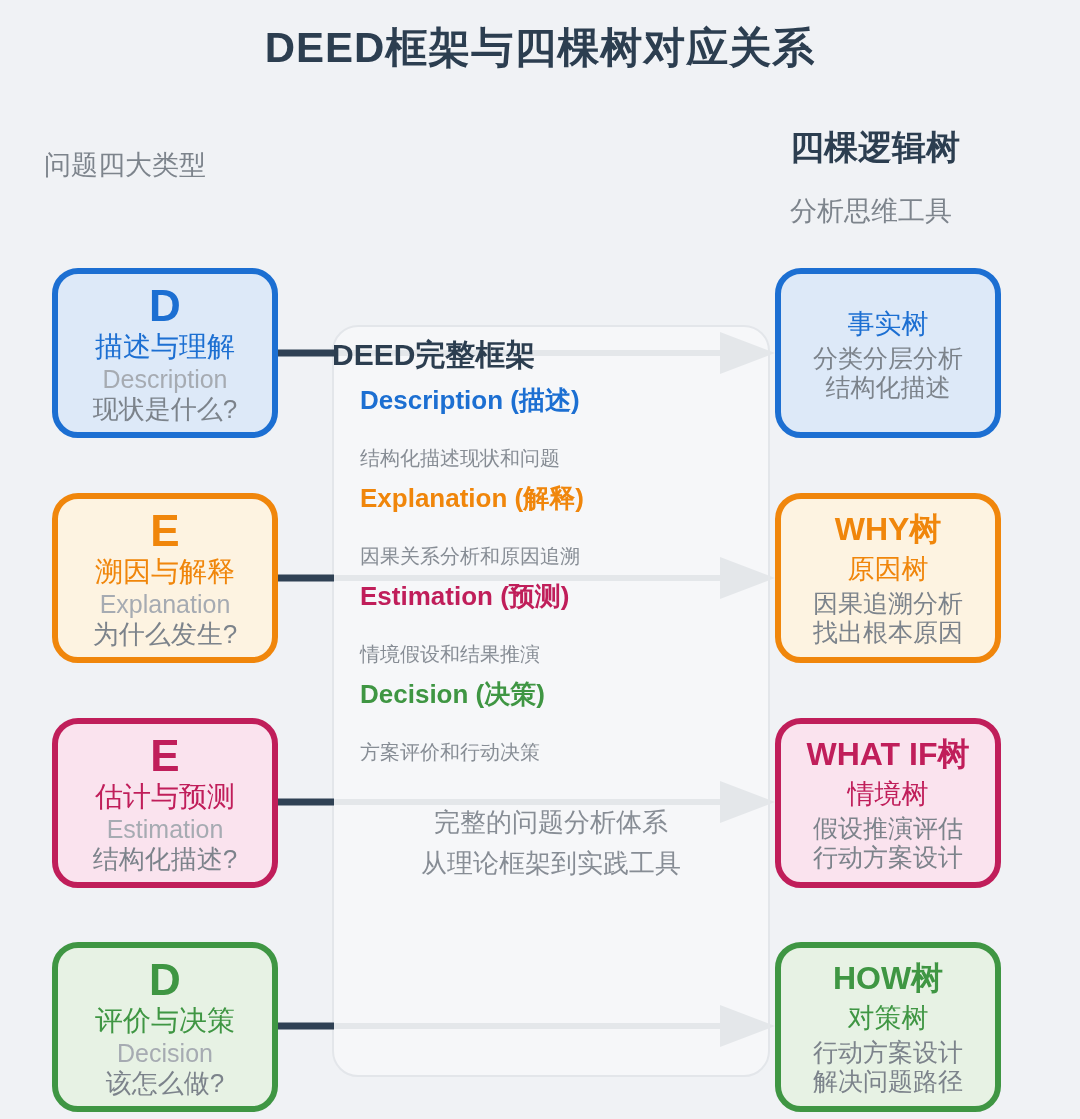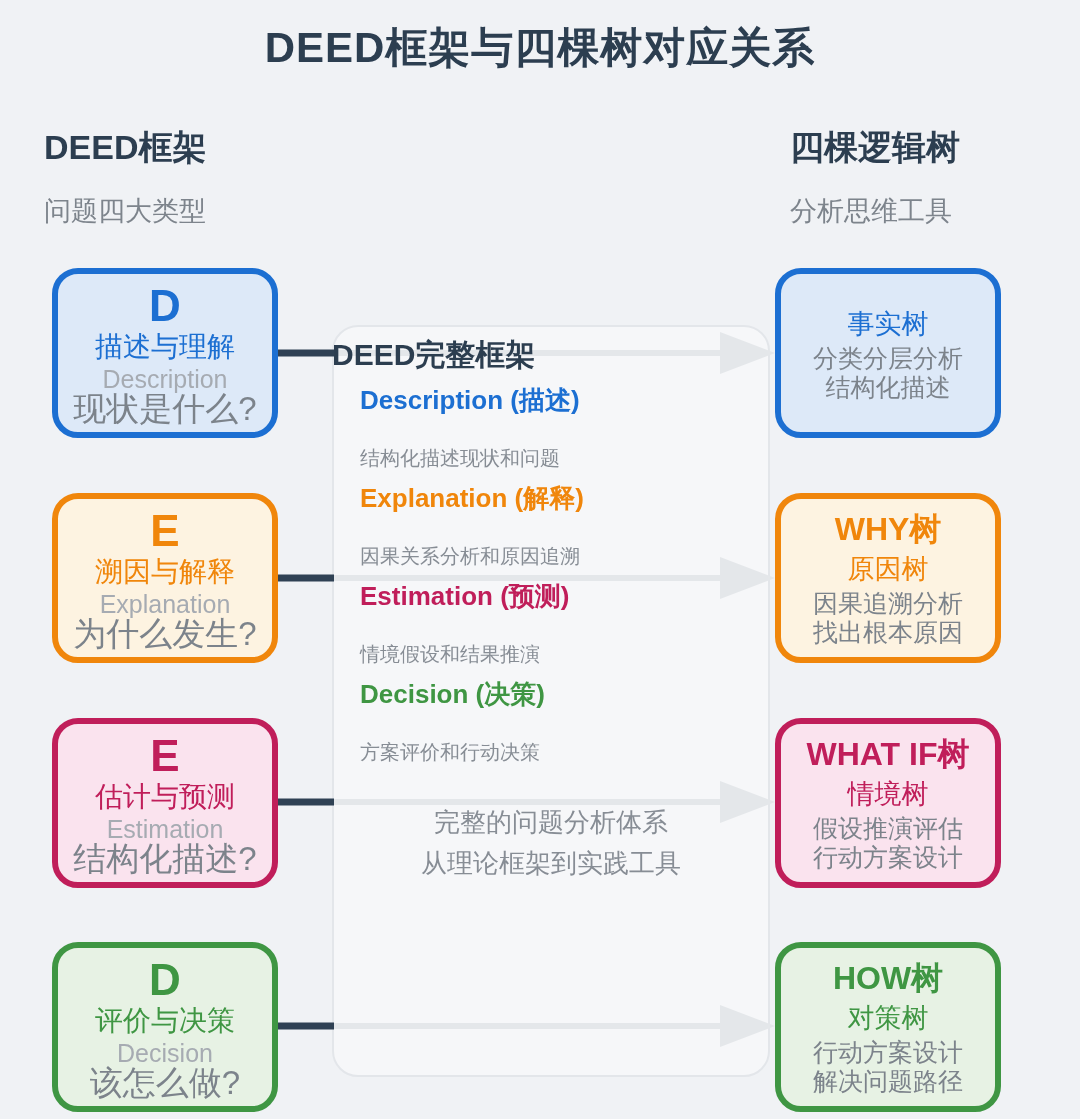--- a/index.html
+++ b/index.html
@@ -52,21 +52,21 @@
   
   .box {
     position:absolute; width:226px; height:170px; border-radius:26px;
     border:6px solid; z-index:2;
     display:flex; flex-direction:column; align-items:center; justify-content:center;
     text-align:center;
   }
   .lbox .letter { font-size:44px; font-weight:700; line-height:46px; }
   .lbox .zh     { font-size:28px; line-height:36px; }
   .lbox .en     { font-size:25px; color:#a6abb2; line-height:29px; }
-  .lbox .q      { font-size:33px; color:#7c838b; line-height:30px; }
+  .lbox .q      { font-size:26px; color:#7c838b; line-height:30px; }
   .rbox .t  { font-size:32px; font-weight:700; line-height:40px; }
   .rbox .st { font-size:27px; line-height:40px; }
   .rbox .d  { font-size:25px; color:#7c838b; line-height:29px; }
 
   .c-blue   { border-color:#1c6fd2; background:#dde9f8; }
   .c-blue   .letter,.c-blue .zh,.c-blue .t,.c-blue .st { color:#1c6fd2; }
   .c-orange { border-color:#f0860b; background:#fdf3e1; }
   .c-orange .letter,.c-orange .zh,.c-orange .t,.c-orange .st { color:#f0860b; }
   .c-pink   { border-color:#c01e5a; background:#fae3ee; }
   .c-pink   .letter,.c-pink .zh,.c-pink .t,.c-pink .st { color:#c01e5a; }
@@ -77,21 +77,20 @@
   .row-0 { top:268px; } .row-1 { top:493px; } .row-2 { top:718px; } .row-3 { top:942px; }
 </style>
 </head>
 <body>
 
 <div id="canvas">
 
   <div class="page-title">DEED框架与四棵树对应关系</div>
 
   <div id="left-head" class="col-head">
-    <div class="h">DEED框架</div>
     <div class="s">问题四大类型</div>
   </div>
 
   <div id="right-head" class="col-head">
     <div class="h">四棵逻辑树</div>
     <div class="s">分析思维工具</div>
   </div>
 
   <div id="panel-bg"></div>
 

